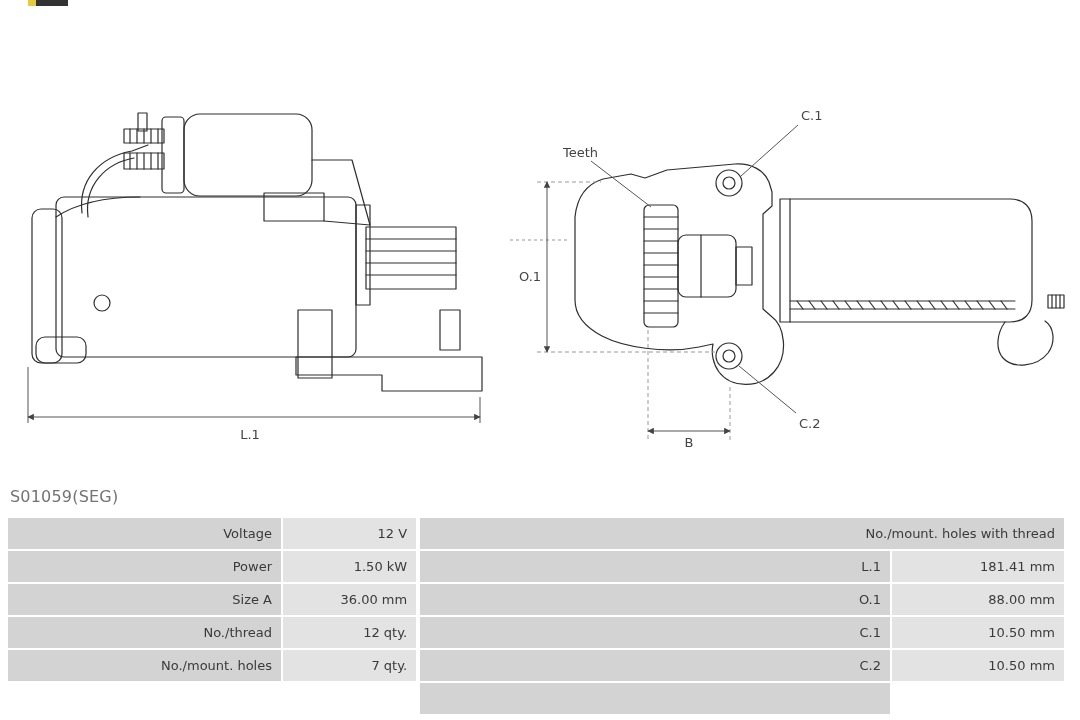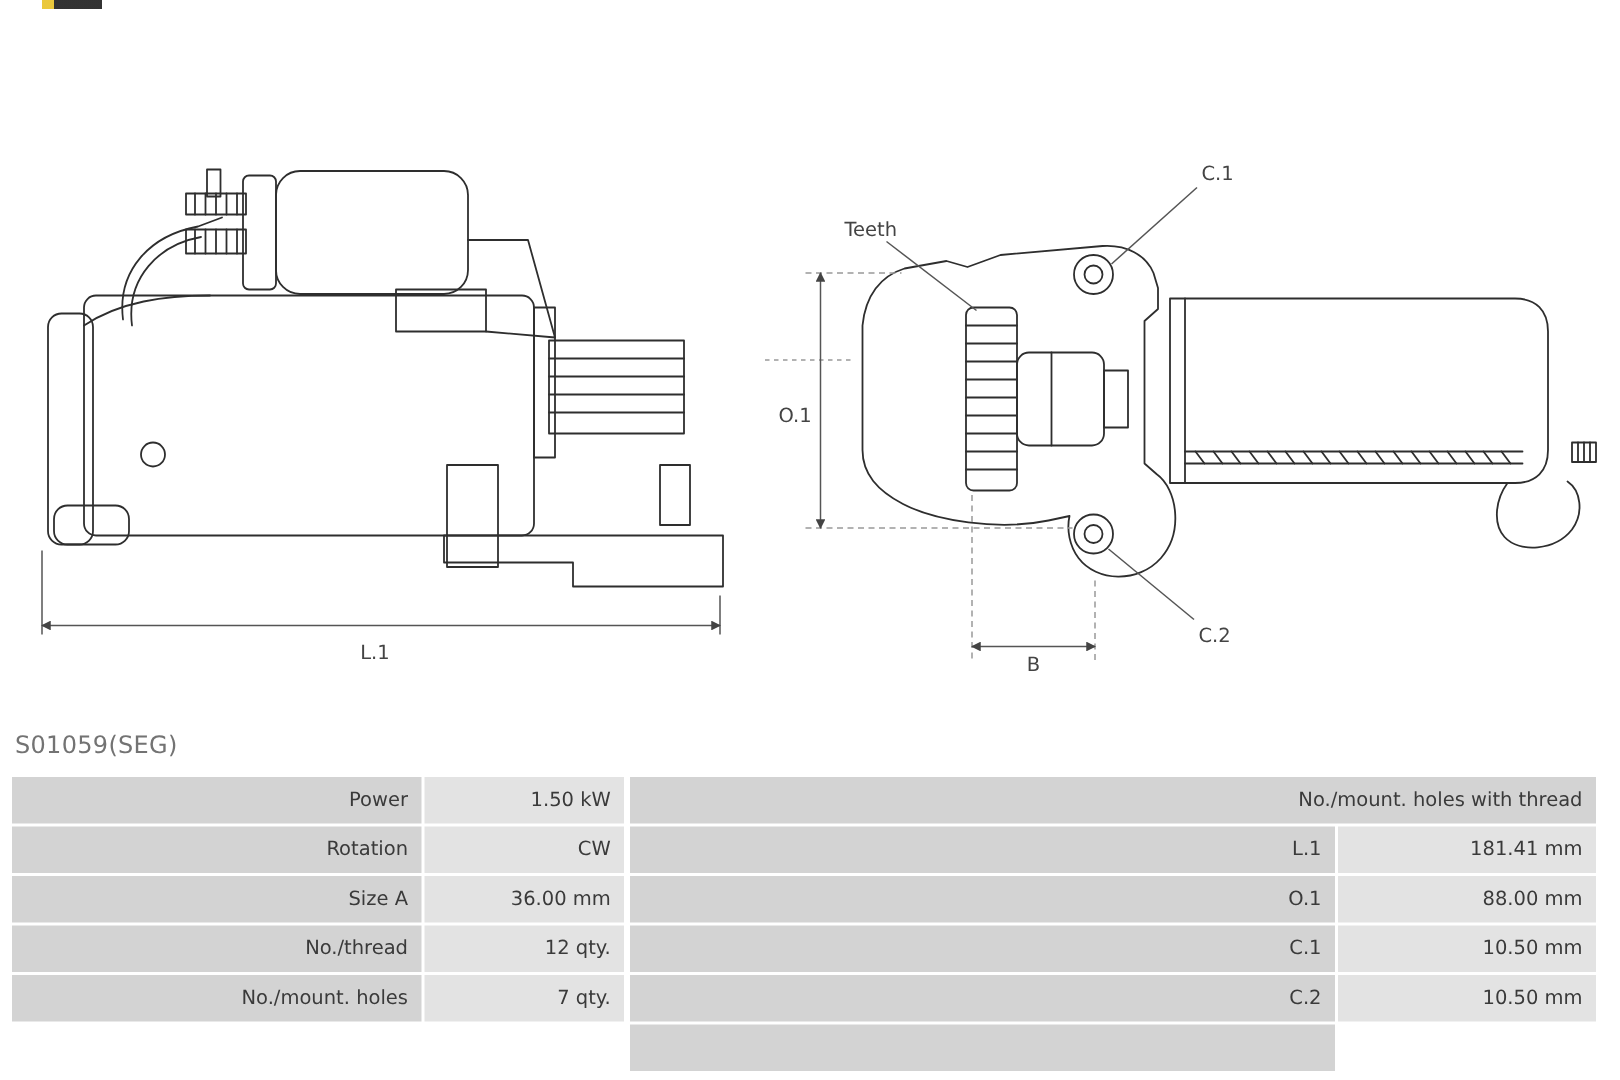--- a/index.html
+++ b/index.html
@@ -156,28 +156,28 @@
       <text x="58" y="62">Teeth</text>
     </svg>
   </div>
 
   <div class="part-number">S01059(SEG)</div>
 
   <div class="spec-table">
 
     <div class="col left">
       <div class="row">
+        <div class="cell label">Voltage</div>
+        <div class="cell value">12 V</div>
+      </div>
+      <div class="row">
         <div class="cell label">Power</div>
         <div class="cell value">1.50 kW</div>
       </div>
       <div class="row">
-        <div class="cell label">Rotation</div>
-        <div class="cell value">CW</div>
-      </div>
-      <div class="row">
         <div class="cell label">Size A</div>
         <div class="cell value">36.00 mm</div>
       </div>
       <div class="row">
         <div class="cell label">No./thread</div>
         <div class="cell value">12 qty.</div>
       </div>
       <div class="row">
         <div class="cell label">No./mount. holes</div>
         <div class="cell value">7 qty.</div>

